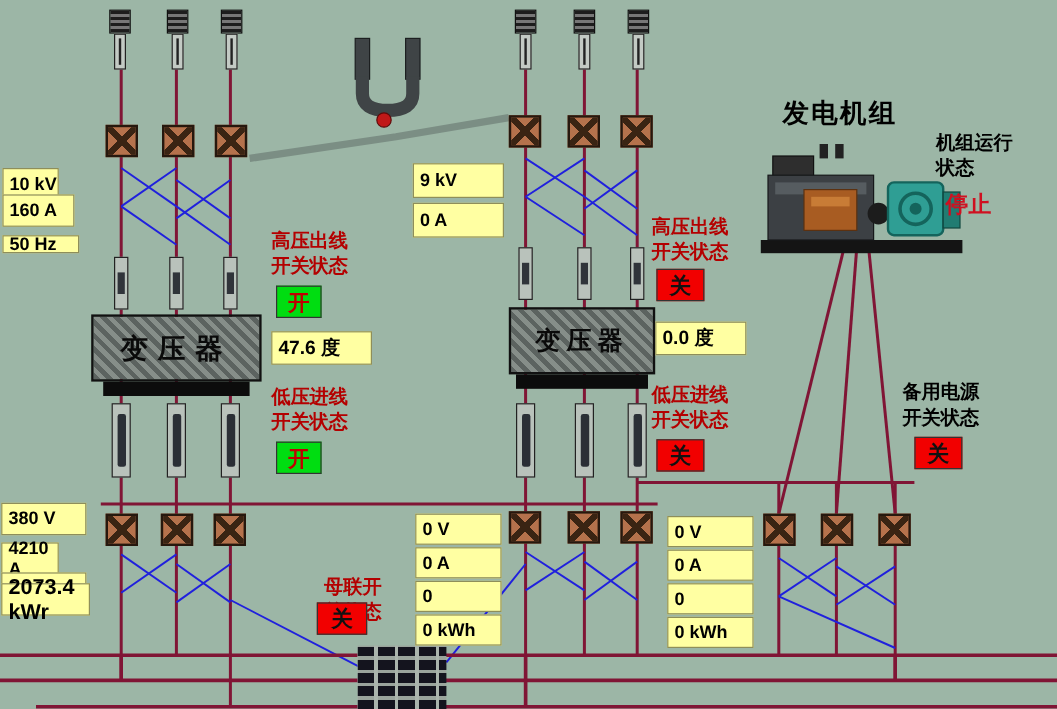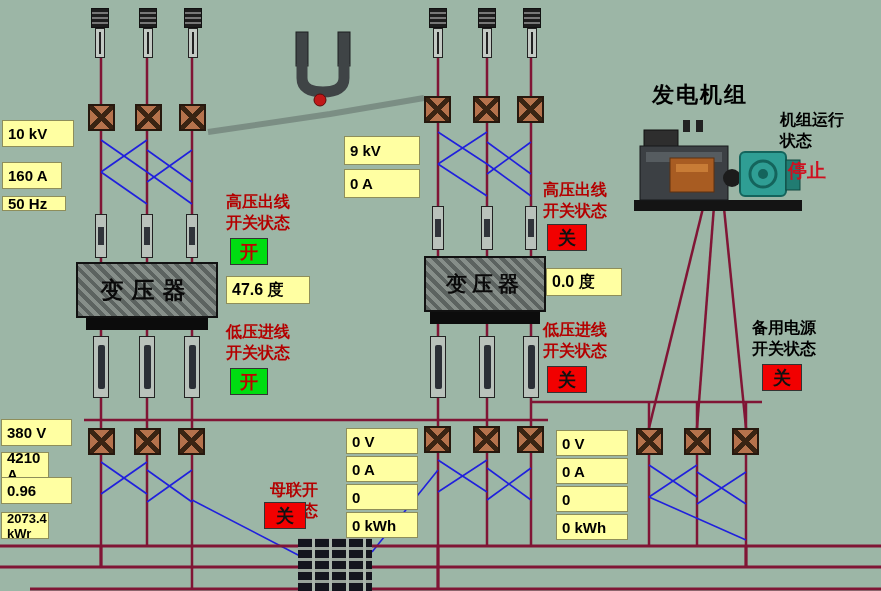--- a/index.html
+++ b/index.html
@@ -190,36 +190,36 @@
     <rect x="50" y="46" width="32" height="8" fill="#c87c36"></rect>
     <circle cx="106" cy="60" r="9" fill="#1c1c1c"></circle>
     <rect x="114" y="34" width="46" height="44" rx="5" fill="#2f9e94" stroke="#14645c" stroke-width="2"></rect>
     <circle cx="137" cy="56" r="13" fill="none" stroke="#14645c" stroke-width="3"></circle>
     <circle cx="137" cy="56" r="5" fill="#14645c"></circle>
     <rect x="160" y="42" width="14" height="30" fill="#217c72" stroke="#114840"></rect>
   </svg>
 
   <div class="bldg" style="left:298px;top:538px"></div>
 
-  <div class="ybox" style="left:2px;top:120px;width:72px;height:27px">10 kV</div>
+  <div class="ybox" style="left:2px;top:140px;width:47px;height:27px">10 kV</div>
   <div class="ybox" style="left:2px;top:162px;width:60px;height:27px">160 A</div>
   <div class="ybox" style="left:2px;top:196px;width:64px;height:15px">50 Hz</div>
 
   <div class="swlabel" style="left:226px;top:192px">高压出线
 开关状态</div>
   <div class="status on" style="left:230px;top:238px;width:38px;height:27px">开</div>
   <div class="ybox" style="left:226px;top:276px;width:84px;height:28px;font-size:16px">47.6 度</div>
   <div class="swlabel" style="left:226px;top:322px">低压进线
 开关状态</div>
   <div class="status on" style="left:230px;top:368px;width:38px;height:27px">开</div>
 
   <div class="ybox" style="left:1px;top:419px;width:71px;height:27px">380 V</div>
   <div class="ybox" style="left:1px;top:452px;width:48px;height:27px">4210 A</div>
   <div class="ybox" style="left:1px;top:477px;width:71px;height:27px">0.96</div>
-  <div class="ybox" style="left:1px;top:512px;width:48px;height:27px;font-size:13px">2073.4 kWr</div>
+  <div class="ybox" style="left:1px;top:486px;width:74px;height:27px;font-size:18px">2073.4 kWr</div>
 
   <div class="swlabel" style="left:254px;top:480px;width:64px;text-align:right">母联开
 关状态</div>
   <div class="status off" style="left:264px;top:502px;width:42px;height:27px">关</div>
 
   <div class="ybox" style="left:344px;top:136px;width:76px;height:29px">9 kV</div>
   <div class="ybox" style="left:344px;top:169px;width:76px;height:29px">0 A</div>
 
   <div class="swlabel" style="left:543px;top:180px">高压出线
 开关状态</div>

